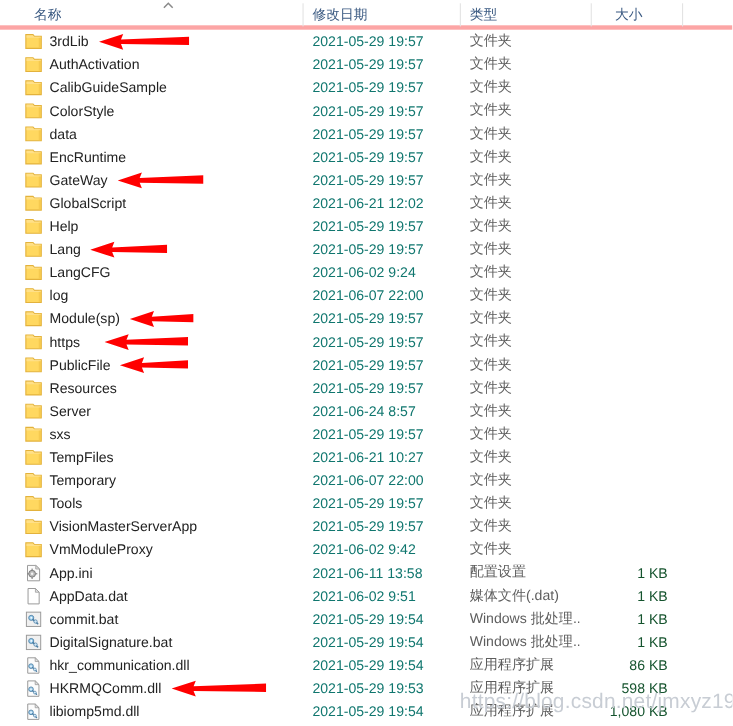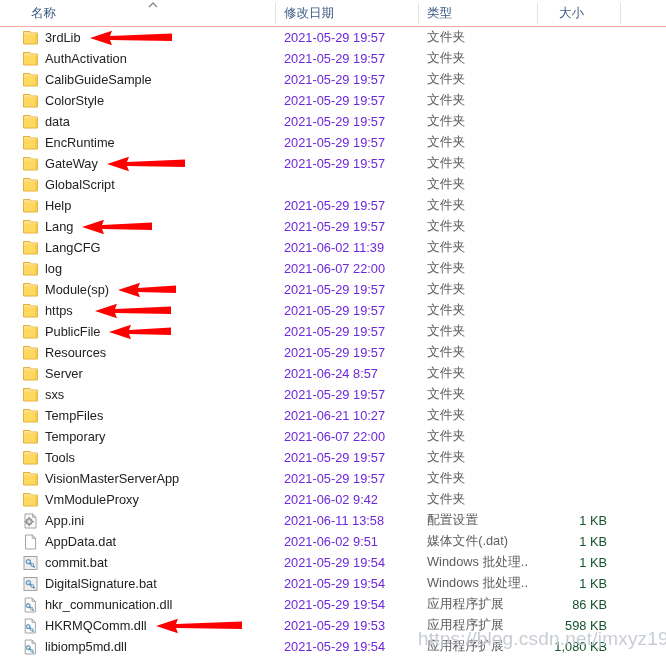--- a/index.html
+++ b/index.html
@@ -16,21 +16,21 @@
     background: #ffffff;
     overflow: hidden;
   }
 
   
   #col-header {
     position: relative;
     height: 27px;
     width: 666px;
     background: #ffffff;
-    border-bottom: 1px solid #fca5a5;
+    border-bottom: 4px solid #fca5a5;
   }
   .col-head {
     position: absolute;
     top: 0;
     height: 27px;
     display: flex;
     align-items: center;
     font-size: 12.5px;
     color: #3b5a82;
     padding-left: 9px;
@@ -76,21 +76,21 @@
     height: 21px;
     display: flex;
     align-items: center;
     font-size: 12.8px;
     color: #222222;
     white-space: nowrap;
     overflow: hidden;
   }
   .c-name   { left: 22px;  width: 240px; align-items: center; }
   .c-name .nm { padding-left: 23px; }
-  .c-date   { left: 284px; width: 130px; color: #6d28d9; }
+  .c-date   { left: 284px; width: 130px; color: #0f766e; }
   .c-type   { left: 427px; width: 100px; color: #5d5d5d; }
   .c-size   { left: 537px; width: 78px; color: #14532d;
               justify-content: flex-end; padding-right: 8px; }
 
   
   .icon {
     position: absolute;
     left: 0px;
     top: 3px;
     width: 17px;
@@ -257,20 +257,21 @@
         <div class="cell c-name">
           <span class="icon">
             <svg width="17" height="16" viewBox="0 0 17 16">
               <path d="M1.5 1.5 H8 L9.3 3 H15.5 V14 H1.5 Z" fill="#FFD860" stroke="#E3B23C" stroke-width="1"></path>
               <path d="M13.2 3.2 V13.4 H15.4 V3.2 Z" fill="#F5C84C" opacity="0.85"></path>
               <path d="M2 2 H7.8 L9 3.3 H15 V4.4 H2 Z" fill="#FFE49A" opacity="0.7"></path>
             </svg>
           </span>
           <span class="nm">GlobalScript</span>
         </div>
+        <div class="cell c-date">2021-06-21 12:02</div>
         <div class="cell c-type">文件夹</div>
         <div class="cell c-size"></div>
       </div>
       <div class="row">
         <div class="cell c-name">
           <span class="icon">
             <svg width="17" height="16" viewBox="0 0 17 16">
               <path d="M1.5 1.5 H8 L9.3 3 H15.5 V14 H1.5 Z" fill="#FFD860" stroke="#E3B23C" stroke-width="1"></path>
               <path d="M13.2 3.2 V13.4 H15.4 V3.2 Z" fill="#F5C84C" opacity="0.85"></path>
               <path d="M2 2 H7.8 L9 3.3 H15 V4.4 H2 Z" fill="#FFE49A" opacity="0.7"></path>
@@ -301,21 +302,21 @@
         <div class="cell c-name">
           <span class="icon">
             <svg width="17" height="16" viewBox="0 0 17 16">
               <path d="M1.5 1.5 H8 L9.3 3 H15.5 V14 H1.5 Z" fill="#FFD860" stroke="#E3B23C" stroke-width="1"></path>
               <path d="M13.2 3.2 V13.4 H15.4 V3.2 Z" fill="#F5C84C" opacity="0.85"></path>
               <path d="M2 2 H7.8 L9 3.3 H15 V4.4 H2 Z" fill="#FFE49A" opacity="0.7"></path>
             </svg>
           </span>
           <span class="nm">LangCFG</span>
         </div>
-        <div class="cell c-date">2021-06-02 11:39</div>
+        <div class="cell c-date">2021-06-02 9:24</div>
         <div class="cell c-type">文件夹</div>
         <div class="cell c-size"></div>
       </div>
       <div class="row">
         <div class="cell c-name">
           <span class="icon">
             <svg width="17" height="16" viewBox="0 0 17 16">
               <path d="M1.5 1.5 H8 L9.3 3 H15.5 V14 H1.5 Z" fill="#FFD860" stroke="#E3B23C" stroke-width="1"></path>
               <path d="M13.2 3.2 V13.4 H15.4 V3.2 Z" fill="#F5C84C" opacity="0.85"></path>
               <path d="M2 2 H7.8 L9 3.3 H15 V4.4 H2 Z" fill="#FFE49A" opacity="0.7"></path>

